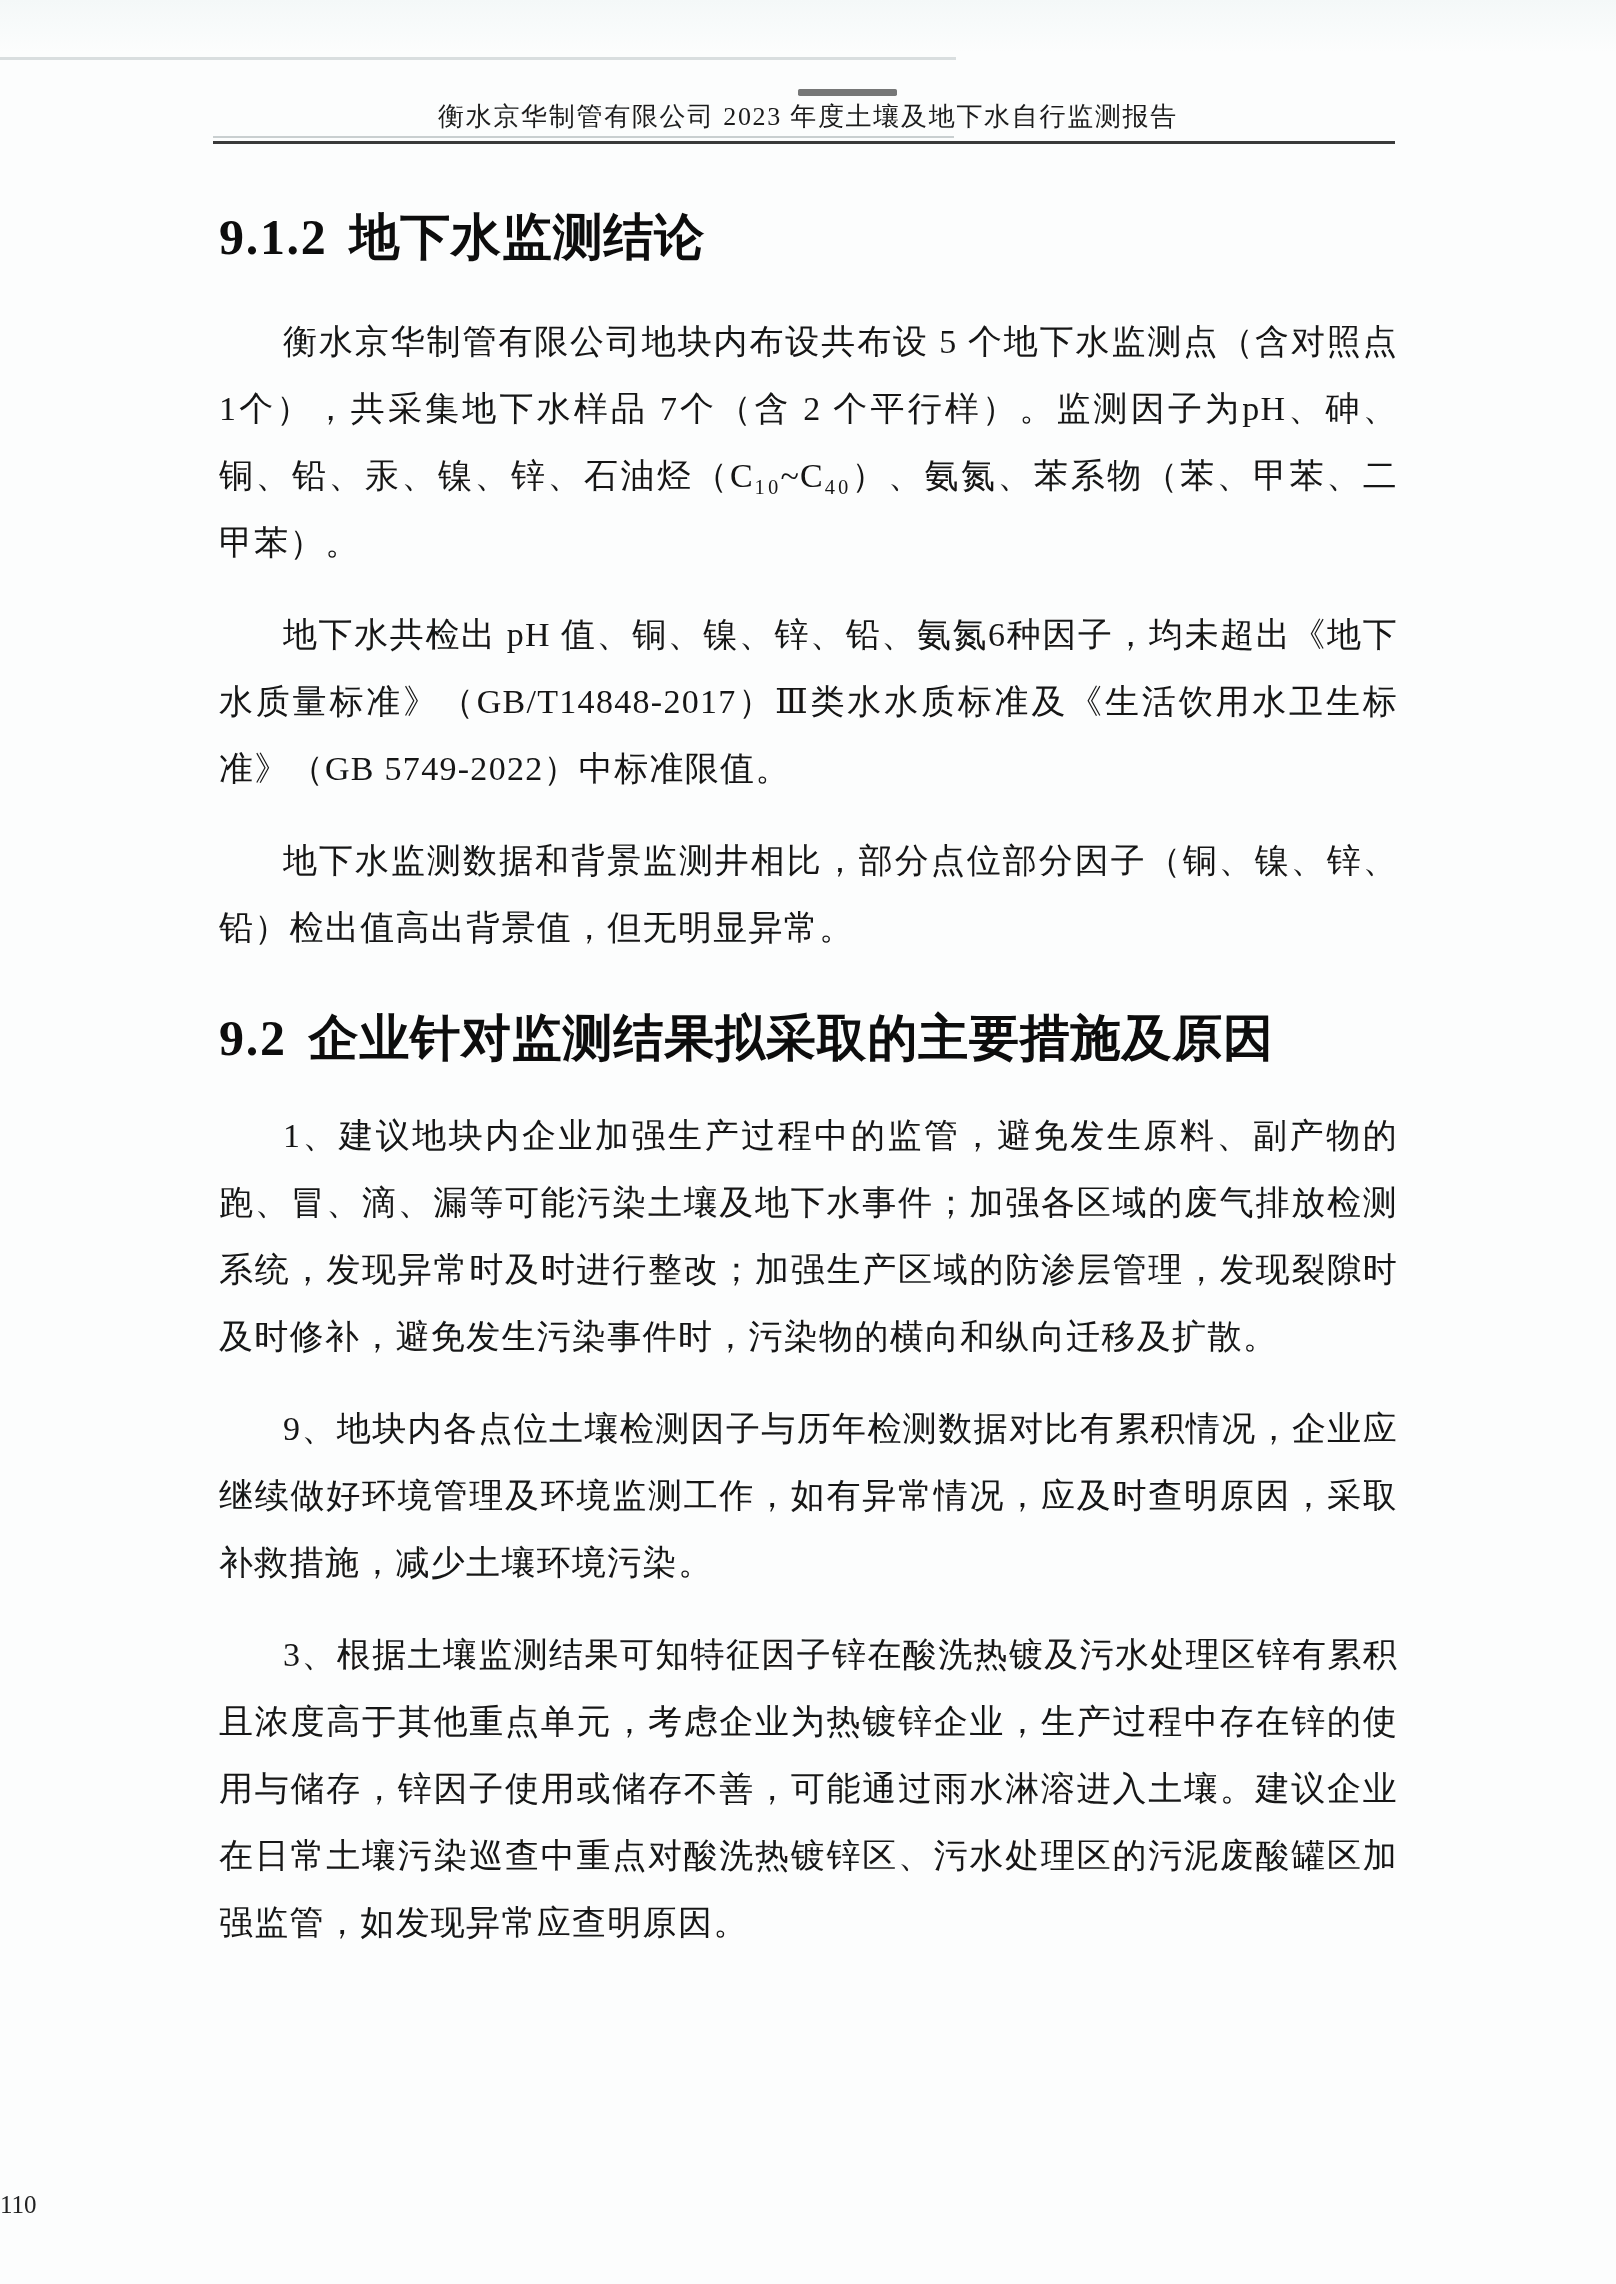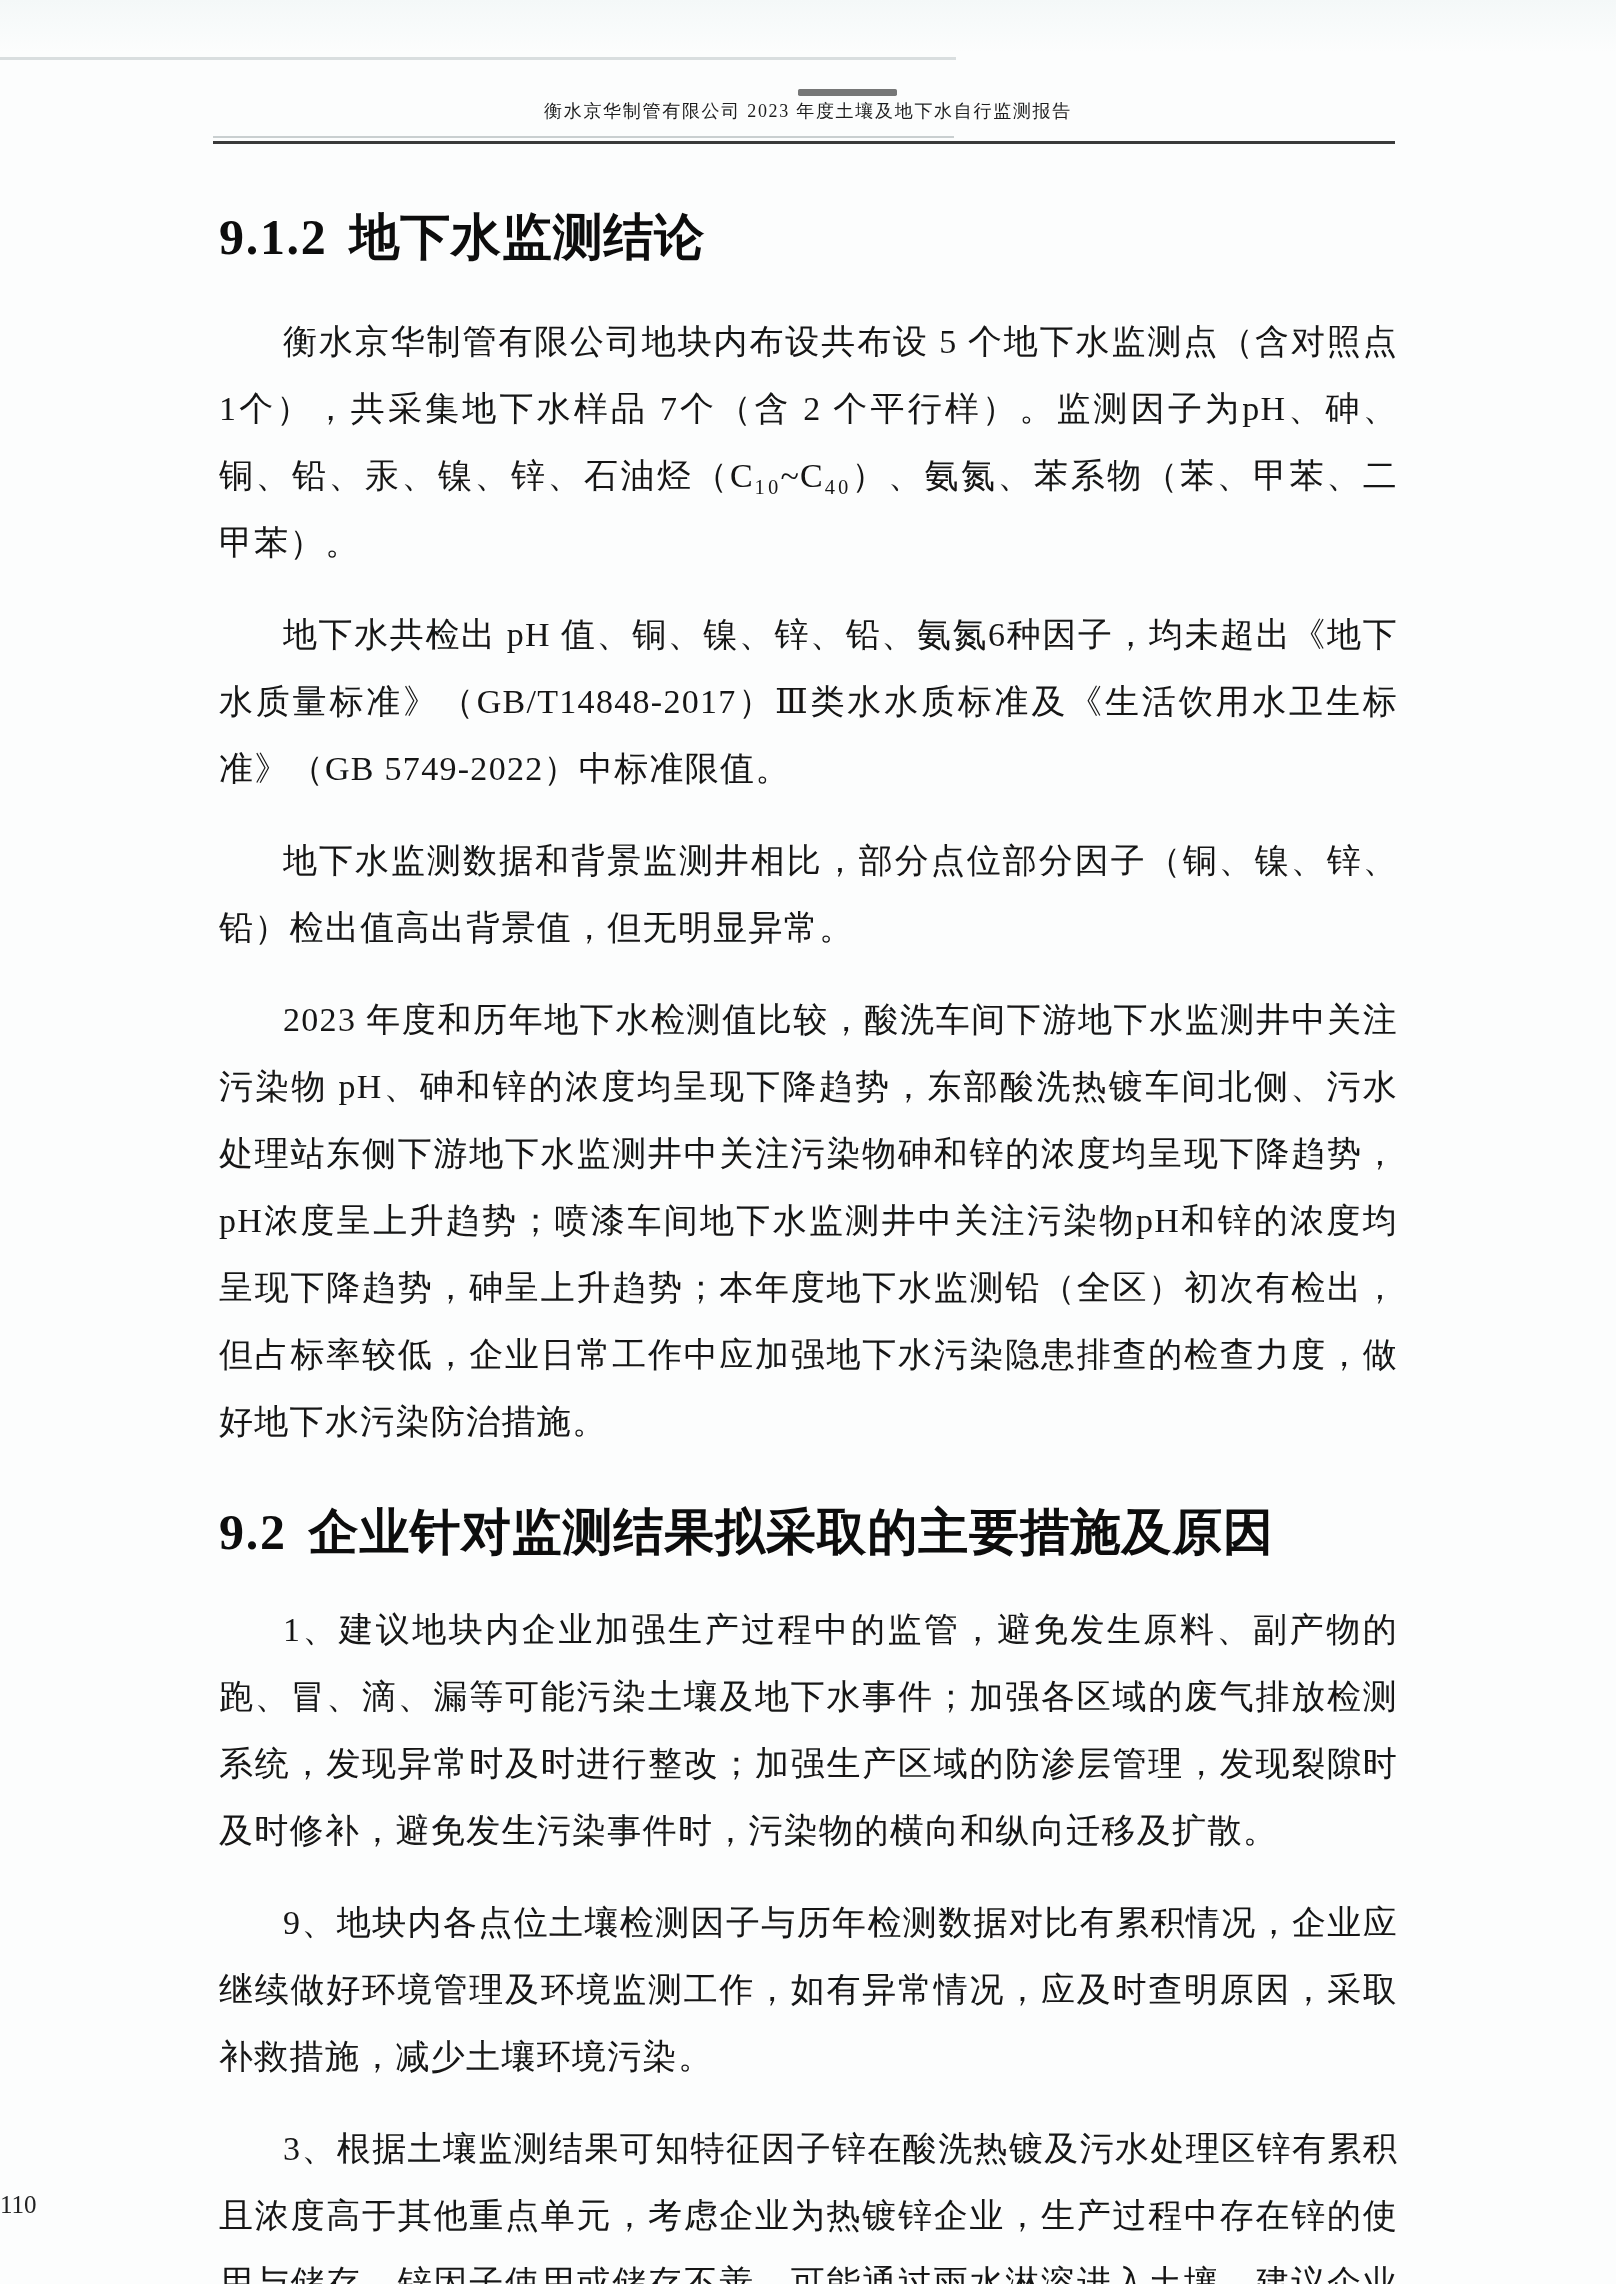--- a/index.html
+++ b/index.html
@@ -33,21 +33,21 @@
     background: #4a4a4a;
     opacity: .75;
     border-radius: 1.7px;
   }
   .page-header { position: absolute; left: 0; top: 0; width: 100%; }
   .header-title {
     position: absolute;
     left: 0; top: 99px;
     width: 100%;
     text-align: center;
-    font-size: 18px;
+    font-size: 26px;
     letter-spacing: 1.7px;
     color: #1c1c1c;
     white-space: nowrap;
   }
   .header-rule-light {
     position: absolute;
     left: 213px; top: 136px;
     width: 741px; height: 1.7px;
     background: #c9cfd0;
   }
@@ -110,21 +110,20 @@
     <h2 class="section-heading">
       <span class="sec-num">9.1.2</span><span>地下水监测结论</span>
     </h2>
 
     <p class="body-paragraph">衡水京华制管有限公司地块内布设共布设 5 个地下水监测点（含对照点 1个），共采集地下水样品 7个（含 2 个平行样）。监测因子为pH、砷、铜、铅、汞、镍、锌、石油烃（C₁₀~C₄₀）、氨氮、苯系物（苯、甲苯、二甲苯）。</p>
 
     <p class="body-paragraph">地下水共检出 pH 值、铜、镍、锌、铅、氨氮6种因子，均未超出《地下水质量标准》（GB/T14848-2017）Ⅲ类水水质标准及《生活饮用水卫生标准》（GB 5749-2022）中标准限值。</p>
 
     <p class="body-paragraph">地下水监测数据和背景监测井相比，部分点位部分因子（铜、镍、锌、铅）检出值高出背景值，但无明显异常。</p>
 
-    <p class="body-paragraph">2023 年度和历年地下水检测值比较，酸洗车间下游地下水监测井中关注污染物 pH、砷和锌的浓度均呈现下降趋势，东部酸洗热镀车间北侧、污水处理站东侧下游地下水监测井中关注污染物砷和锌的浓度均呈现下降趋势，pH浓度呈上升趋势；喷漆车间地下水监测井中关注污染物pH和锌的浓度均呈现下降趋势，砷呈上升趋势；本年度地下水监测铅（全区）初次有检出，但占标率较低，企业日常工作中应加强地下水污染隐患排查的检查力度，做好地下水污染防治措施。</p>
 
     <h2 class="section-heading second">
       <span class="sec-num">9.2</span><span>企业针对监测结果拟采取的主要措施及原因</span>
     </h2>
 
     <p class="body-paragraph">1、建议地块内企业加强生产过程中的监管，避免发生原料、副产物的跑、冒、滴、漏等可能污染土壤及地下水事件；加强各区域的废气排放检测系统，发现异常时及时进行整改；加强生产区域的防渗层管理，发现裂隙时及时修补，避免发生污染事件时，污染物的横向和纵向迁移及扩散。</p>
 
     <p class="body-paragraph">9、地块内各点位土壤检测因子与历年检测数据对比有累积情况，企业应继续做好环境管理及环境监测工作，如有异常情况，应及时查明原因，采取补救措施，减少土壤环境污染。</p>
 
     <p class="body-paragraph">3、根据土壤监测结果可知特征因子锌在酸洗热镀及污水处理区锌有累积且浓度高于其他重点单元，考虑企业为热镀锌企业，生产过程中存在锌的使用与储存，锌因子使用或储存不善，可能通过雨水淋溶进入土壤。建议企业在日常土壤污染巡查中重点对酸洗热镀锌区、污水处理区的污泥废酸罐区加强监管，如发现异常应查明原因。</p>

